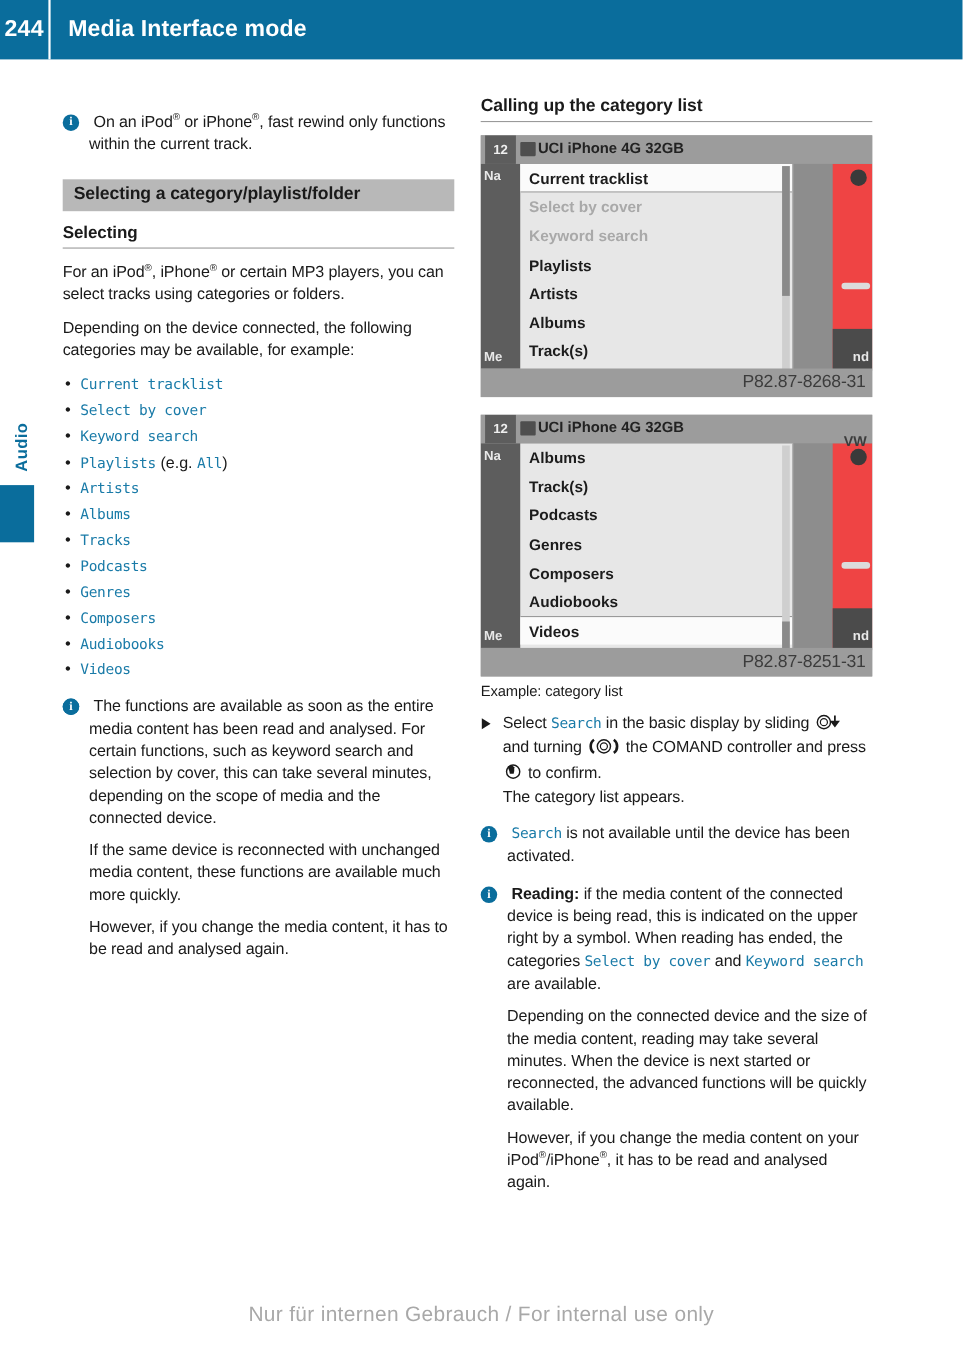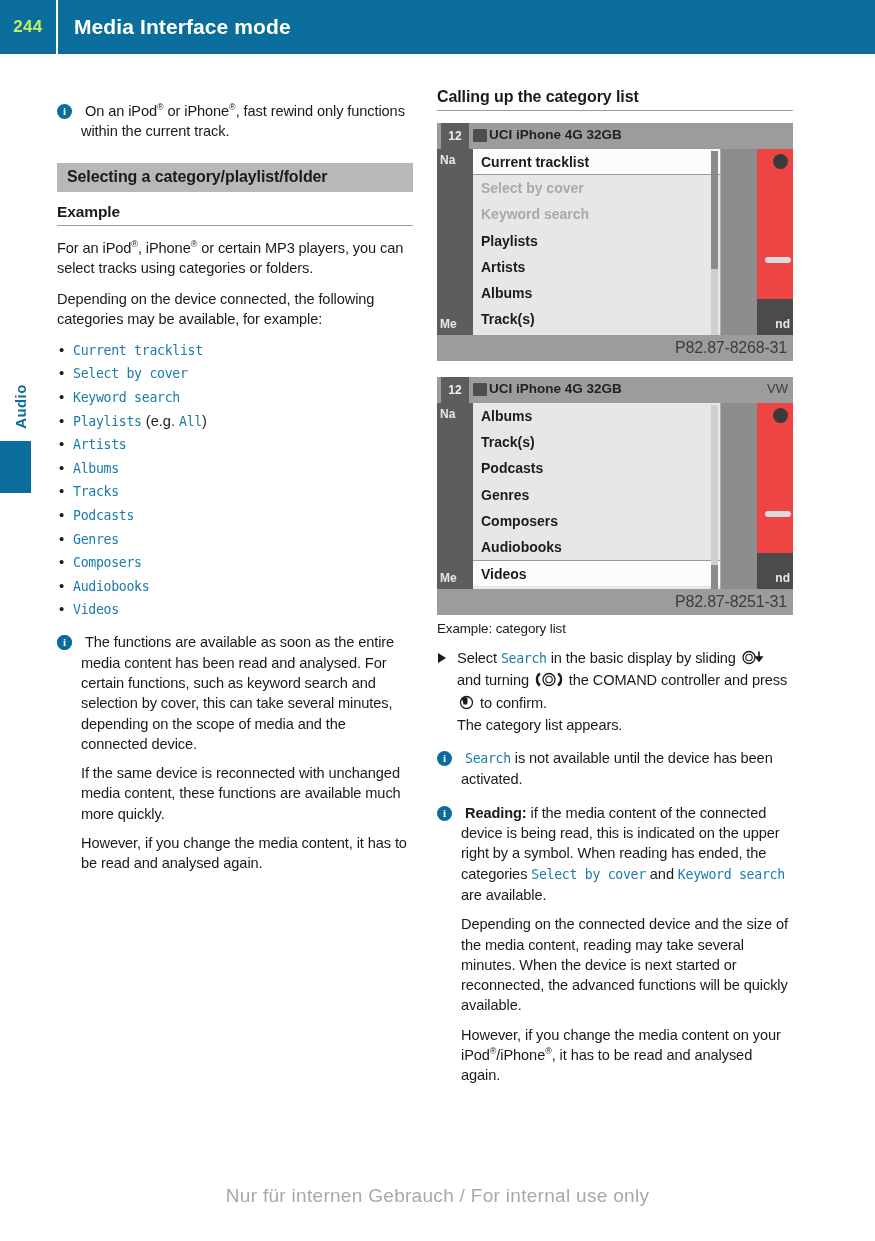--- a/index.html
+++ b/index.html
@@ -18,24 +18,24 @@
   .header {
     position: absolute;
     top: 0; left: 0;
     width: 875px;
     height: 54px;
     background: #0a6d9c;
     display: flex;
     align-items: center;
   }
   .header-pagenum {
-    width: 56px;
+    width: 44px;
     text-align: center;
-    color: #bef264;
-    font-size: 17px;
+    color: #ffffff;
+    font-size: 21px;
     font-weight: bold;
     letter-spacing: 0.3px;
   }
   .header-divider {
     width: 2px;
     height: 54px;
     background: #ffffff;
   }
   .header-title {
     color: #ffffff;
@@ -229,22 +229,22 @@
     font-size: 13.5px; font-weight: bold; color: #222;
     white-space: nowrap;
   }
   .fig-topbar .dev-icon {
     position: absolute; left: 36px; top: 6px;
     width: 14px; height: 13px;
     background: #4e4e4e;
     border-radius: 1px;
   }
   .fig-topbar .topright {
-    position: absolute; right: 5px; top: 4px;
-    font-size: 13px; font-weight: normal; color: #3d3d3d;
+    position: absolute; right: 5px; top: 16px;
+    font-size: 13px; font-weight: bold; color: #3d3d3d;
   }
 
   .fig-leftcol {
     position: absolute; left: 0; top: 26px;
     width: 36px; bottom: 26px;
     background: #5d5d5d;
   }
   .fig-leftcol .lbl {
     position: absolute; left: 3px;
     color: #e8e8e8; font-size: 12px; font-weight: bold;
@@ -346,21 +346,21 @@
 
   <div class="col col-left">
 
     <div class="note">
       <span class="info-icon">i</span>
       <p><span class="note-first-indent"></span><span>On an iPod</span><sup class="reg">®</sup><span> or iPhone</span><sup class="reg">®</sup><span>, fast rewind only functions within the current track.</span></p>
     </div>
 
     <div class="section-banner">Selecting a category/playlist/folder</div>
 
-    <div class="sub-heading">Example</div>
+    <div class="sub-heading">Selecting</div>
     <hr class="rule">
 
     <p class="body-text"><span>For an iPod</span><sup class="reg">®</sup><span>, iPhone</span><sup class="reg">®</sup><span> or certain MP3 players, you can select tracks using categories or folders.</span></p>
 
     <p class="body-text">Depending on the device connected, the following categories may be available, for example:</p>
 
     <ul class="bullets">
       <li><span class="mono">Current tracklist</span></li>
       <li><span class="mono">Select by cover</span></li>
       <li><span class="mono">Keyword search</span></li>

